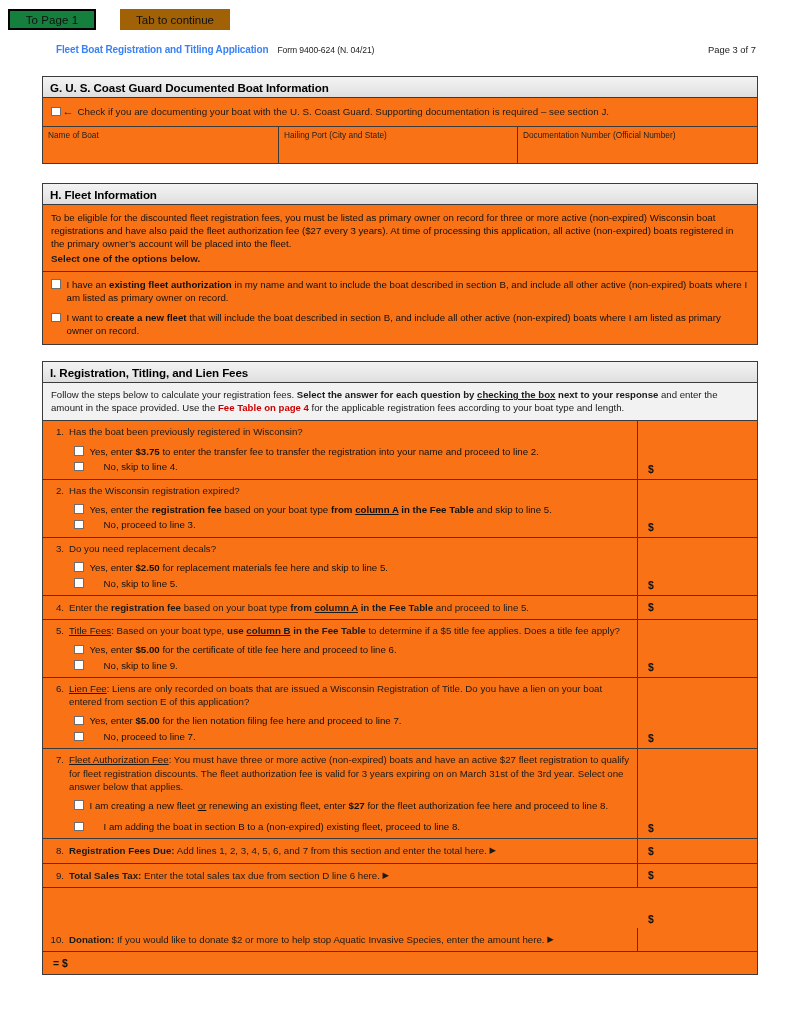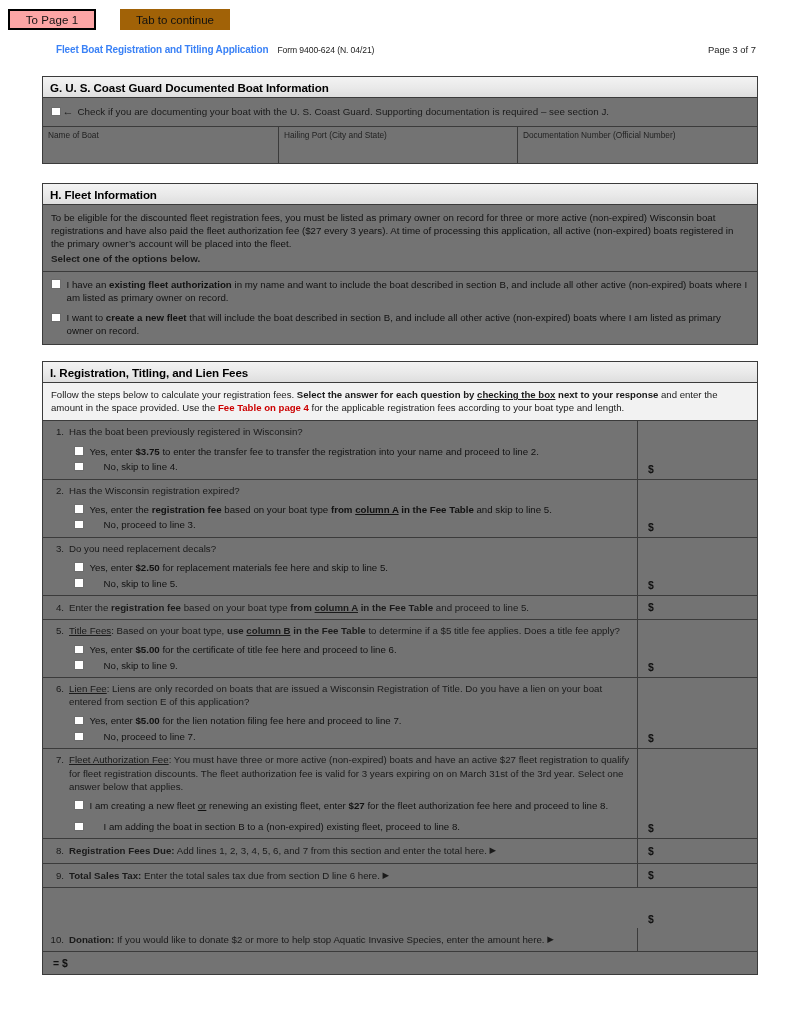--- a/index.html
+++ b/index.html
@@ -21,21 +21,21 @@
   .topbar {
     position: absolute;
     left: 0; top: 0;
     width: 800px;
     height: 38px;
   }
   .btn-topage {
     position: absolute;
     left: 8px; top: 9px;
     width: 88px; height: 21px;
-    background: #fca5a5;
+    background: #15803d;
     border: 2px solid #000000;
     font-size: 11.5px;
     color: #111;
     display: flex;
     align-items: center;
     justify-content: center;
     letter-spacing: .1px;
     cursor: pointer;
     font-family: "Liberation Sans", sans-serif;
   }
@@ -79,21 +79,21 @@
     font-size: 9.4px;
     color: #222;
   }
 
   
   .section {
     position: absolute;
     left: 42px;
     width: 716px;
     border: 1.4px solid #3b3b3b;
-    background: #737373;
+    background: #f97316;
   }
   .sec-head {
     background: linear-gradient(to bottom, #f3f3f3 0%, #e9e9e9 55%, #dedede 100%);
     border-bottom: 1.4px solid #3b3b3b;
     height: 21px;
     display: flex;
     align-items: center;
     padding-left: 7px;
     font-weight: bold;
     font-size: 11.6px;

